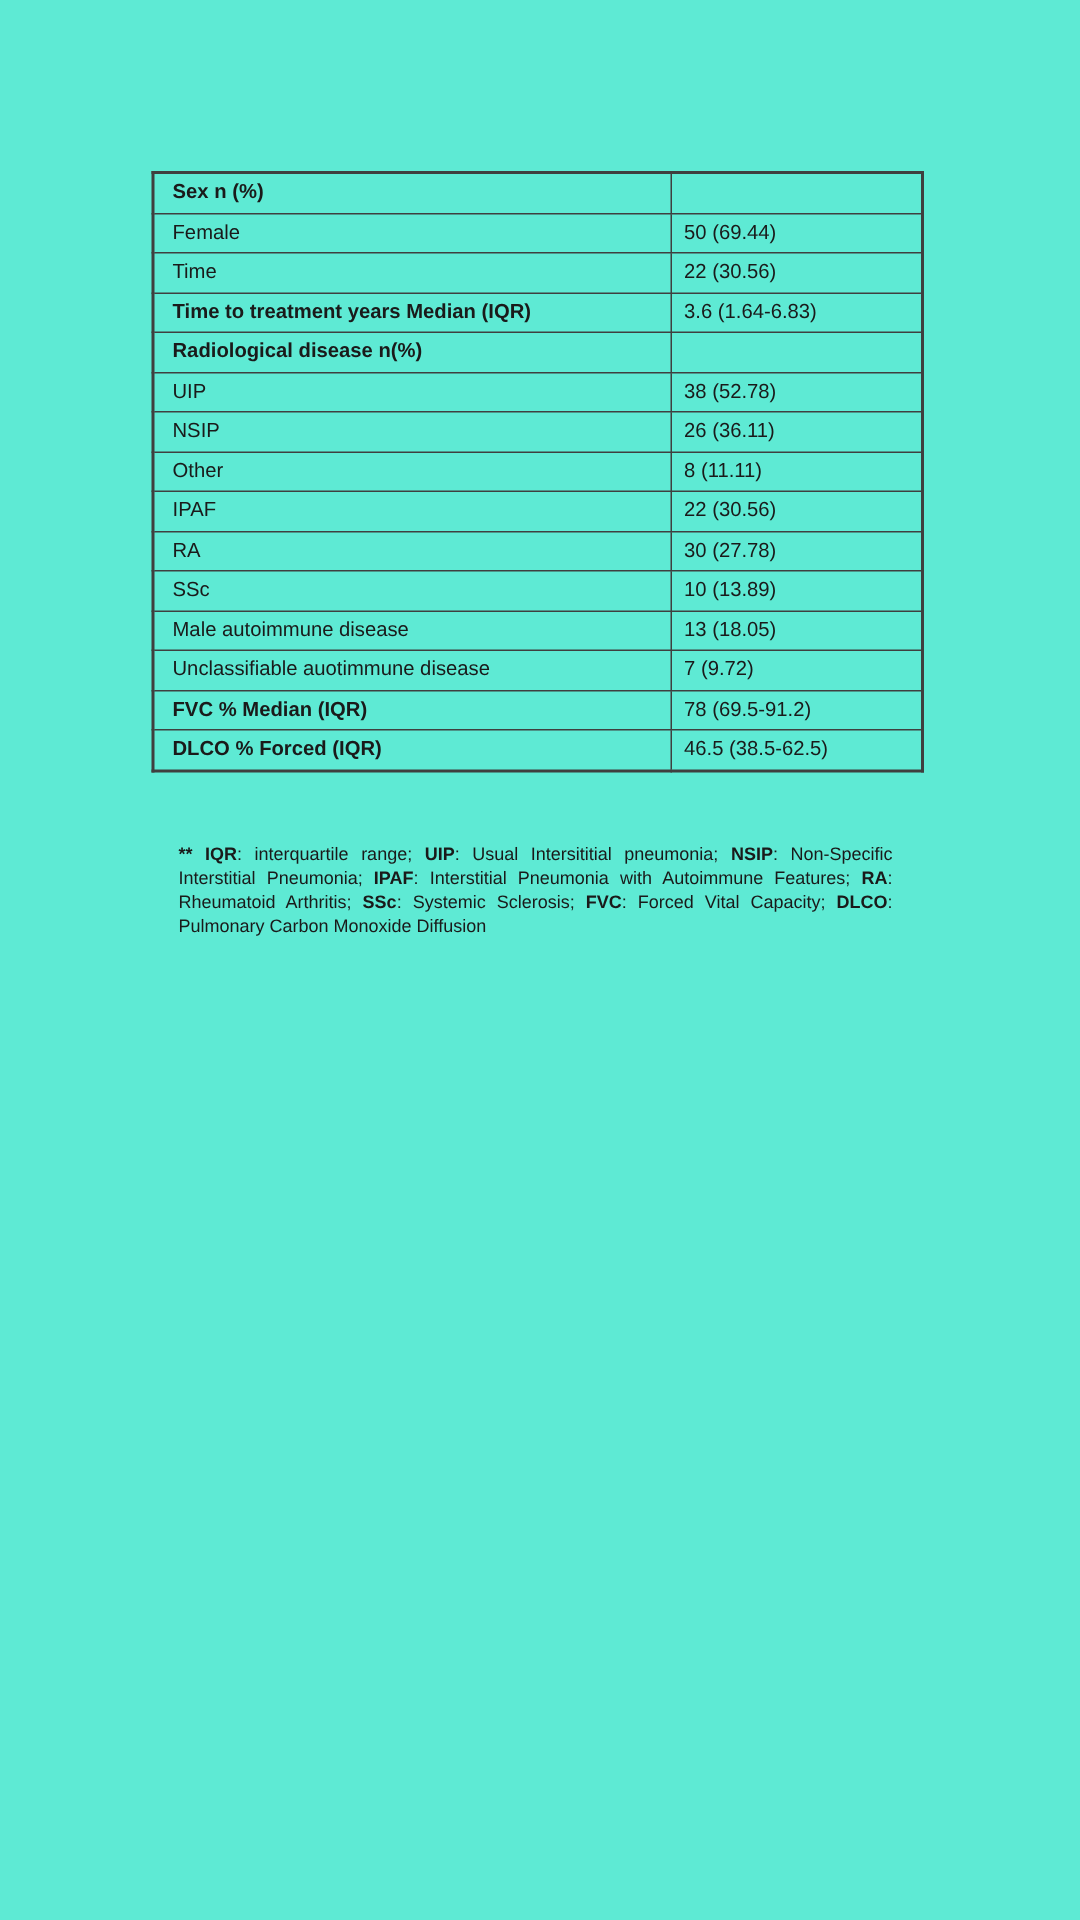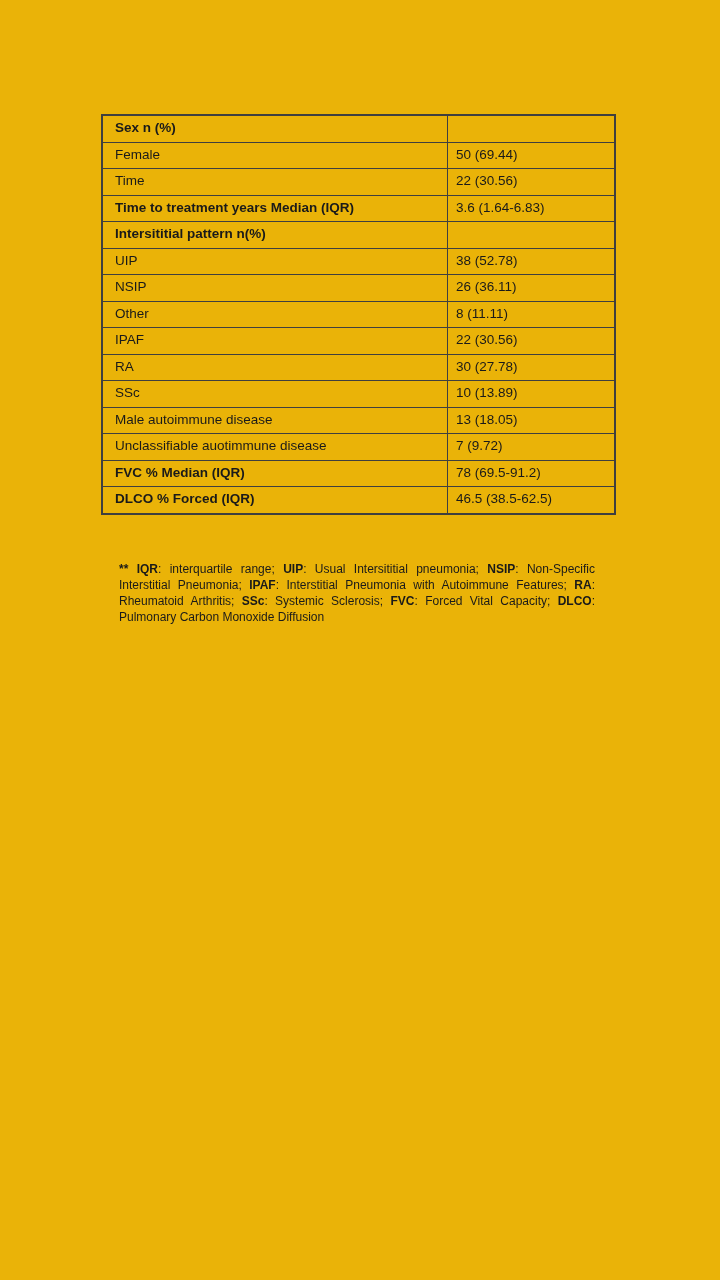--- a/index.html
+++ b/index.html
@@ -4,21 +4,21 @@
 <style>
   html, body {
     margin: 0;
     padding: 0;
     background: #ffffff;
   }
   .page {
     position: relative;
     width: 720px;
     height: 1280px;
-    background: #eab308;
+    background: #5eead4;
     font-family: "Liberation Sans", sans-serif;
     color: #1a1a1a;
     overflow: hidden;
   }
   table.stats-table {
     position: absolute;
     left: 101px;
     top: 114px;
     width: 478px;
     border-collapse: collapse;
@@ -68,21 +68,21 @@
         </tr>
         <tr>
           <td class="label-cell">Time</td>
           <td class="value-cell">22 (30.56)</td>
         </tr>
         <tr class="bold-row">
           <td class="label-cell">Time to treatment years Median (IQR)</td>
           <td class="value-cell">3.6 (1.64-6.83)</td>
         </tr>
         <tr class="bold-row">
-          <td class="label-cell">Intersititial pattern n(%)</td>
+          <td class="label-cell">Radiological disease n(%)</td>
           <td class="value-cell"></td>
         </tr>
         <tr>
           <td class="label-cell">UIP</td>
           <td class="value-cell">38 (52.78)</td>
         </tr>
         <tr>
           <td class="label-cell">NSIP</td>
           <td class="value-cell">26 (36.11)</td>
         </tr>

